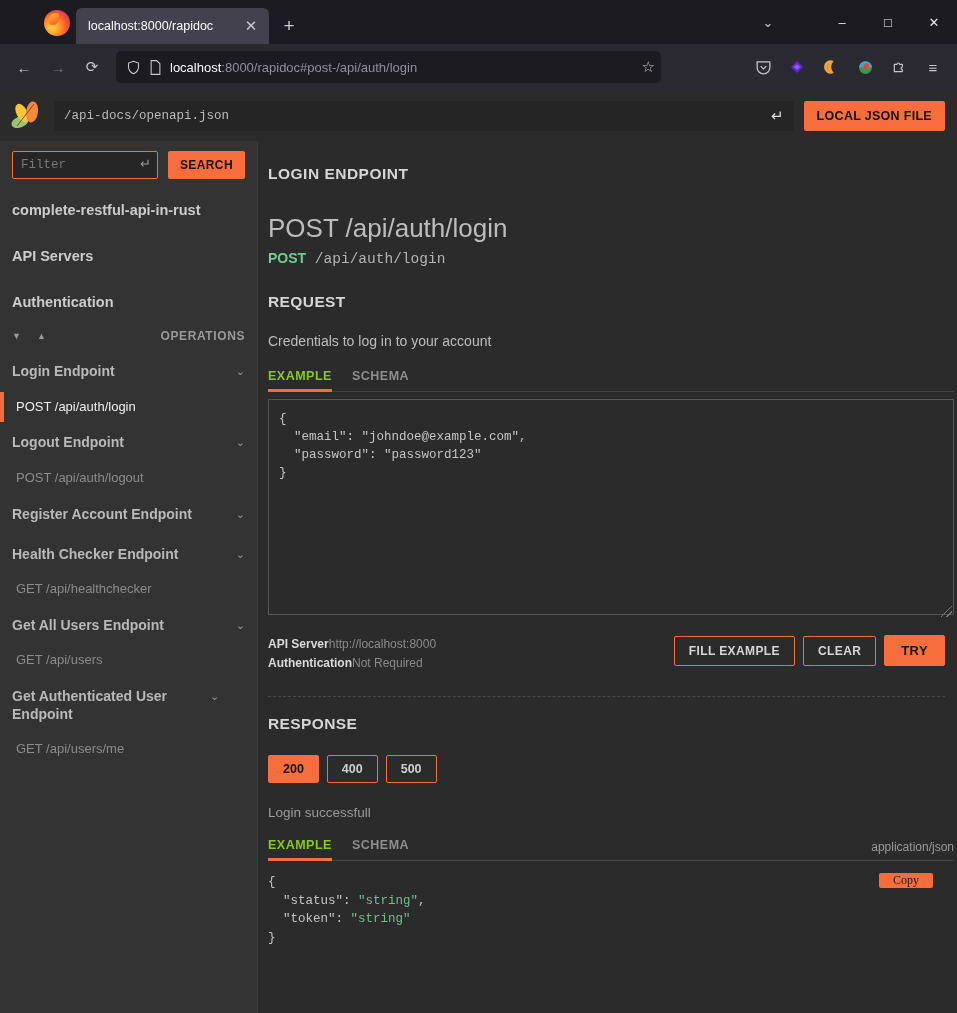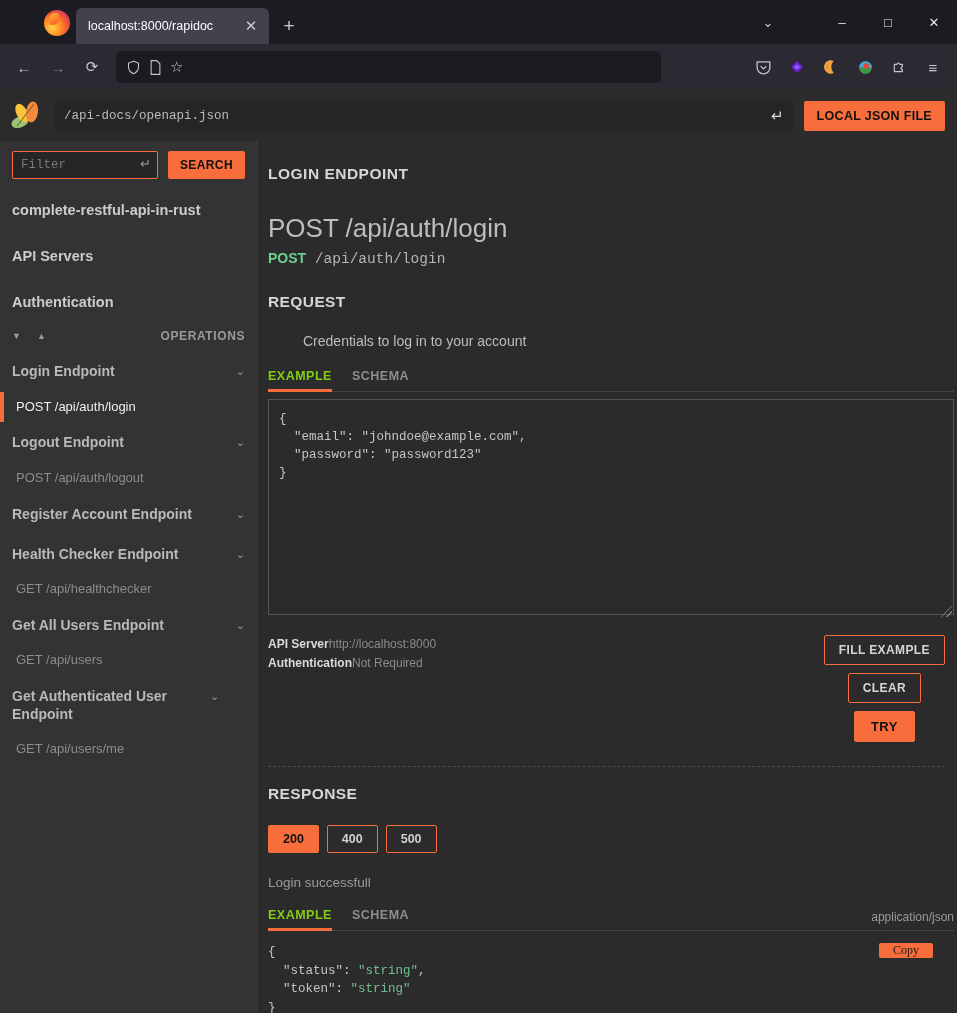--- a/index.html
+++ b/index.html
@@ -152,21 +152,21 @@
   .m-post { color: #6fcf8e; font-weight: 700; font-family: "Liberation Sans", sans-serif; font-size: 14px; }
   .m-path { color: #b4b4b4; }
   .sec-title {
     color: #d6d6d6; font-size: 15.5px; font-weight: 700; letter-spacing: .4px;
     text-transform: uppercase; margin: 0 0 22px 0;
   }
   .req-body-line { font-size: 12.5px; margin-bottom: 10px; }
   .req-body-line .lbl { color: #d9d9d9; font-weight: 700; letter-spacing: .3px; }
   .req-body-line .star { color: #f76e3c; font-weight: 700; }
   .req-body-line .mime { color: #b5b5b5; font-weight: 400; margin-left: 5px; }
-  .req-desc { color: #bdbdbd; font-size: 14px; margin-bottom: 16px; margin-left: 35px; }
+  .req-desc { color: #bdbdbd; font-size: 14px; margin-bottom: 16px; }
 
   .tabs { display: flex; align-items: flex-end; gap: 20px; border-bottom: 1px solid #444; }
   .tab-btn {
     font-size: 12.5px; letter-spacing: .5px; font-weight: 700; color: #8e8e8e;
     padding: 4px 0 6px 0; border-bottom: 3px solid transparent; margin-bottom: -1px;
   }
   .tab-btn.sel { color: #84cc16; border-bottom-color: #f76e3c; }
   .tabs .mime-right {
     margin-left: auto; color: #9a9a9a; font-size: 12px; font-weight: 400;
     letter-spacing: 0; padding-bottom: 6px;
@@ -184,21 +184,21 @@
     position: absolute; right: 2px; bottom: 2px; width: 11px; height: 11px;
     background:
       linear-gradient(135deg, transparent 46%, #7a7a7a 46%, #7a7a7a 54%, transparent 54%),
       linear-gradient(135deg, transparent 72%, #7a7a7a 72%, #7a7a7a 80%, transparent 80%);
   }
 
   .server-row { display: flex; align-items: flex-start; margin-top: 16px; }
   .server-meta { font-size: 12px; line-height: 1.55; }
   .server-meta .k { color: #dadada; font-weight: 700; }
   .server-meta .v { color: #8b8b8b; font-family: "Liberation Sans", sans-serif; }
-  .action-btns { margin-left: auto; display: flex; gap: 8px; align-items: center; flex-direction: column; }
+  .action-btns { margin-left: auto; display: flex; gap: 8px; align-items: center; }
   .btn-outline {
     background: transparent; color: #d6d6d6; border: 1px solid #f76e3c;
     font-size: 12px; font-weight: 600; letter-spacing: .4px; padding: 7px 14px;
     border-radius: 2px; font-family: "Liberation Sans", sans-serif;
   }
   .btn-solid {
     background: #f76e3c; color: #111; border: 1px solid #f76e3c;
     font-size: 13px; font-weight: 700; letter-spacing: .4px; padding: 7px 16px;
     border-radius: 2px; font-family: "Liberation Sans", sans-serif;
   }
@@ -250,20 +250,21 @@
     <div class="nav-icon">←</div>
     <div class="nav-icon dim">→</div>
     <div class="nav-icon">⟳</div>
     <div class="urlbar">
       <svg width="15" height="15" viewBox="0 0 24 24">
         <path d="M12 2 L20 5 V11 C20 16 16 20 12 22 C8 20 4 16 4 11 V5 Z" fill="none" stroke="#c6c6cf" stroke-width="1.7"></path>
       </svg>
       <svg width="13" height="15" viewBox="0 0 20 24">
         <path d="M3 1 H12 L17 6 V23 H3 Z" fill="none" stroke="#c6c6cf" stroke-width="1.7"></path>
       </svg>
+      <span class="url-text"><b>localhost</b><span>:8000/rapidoc#post-/api/auth/login</span></span>
       <span style="color:#c6c6cf;font-size:15px">☆</span>
     </div>
     <div class="ext-icons">
       <div class="nav-icon">
         <svg width="17" height="17" viewBox="0 0 24 24">
             <path d="M3 4h18v8a9 9 0 0 1-18 0Z" fill="none" stroke="#c6c6cf" stroke-width="1.8"></path>
             <path d="M8 10l4 4 4-4" fill="none" stroke="#c6c6cf" stroke-width="1.8"></path>
           </svg>
       </div>
       <div class="nav-icon">

